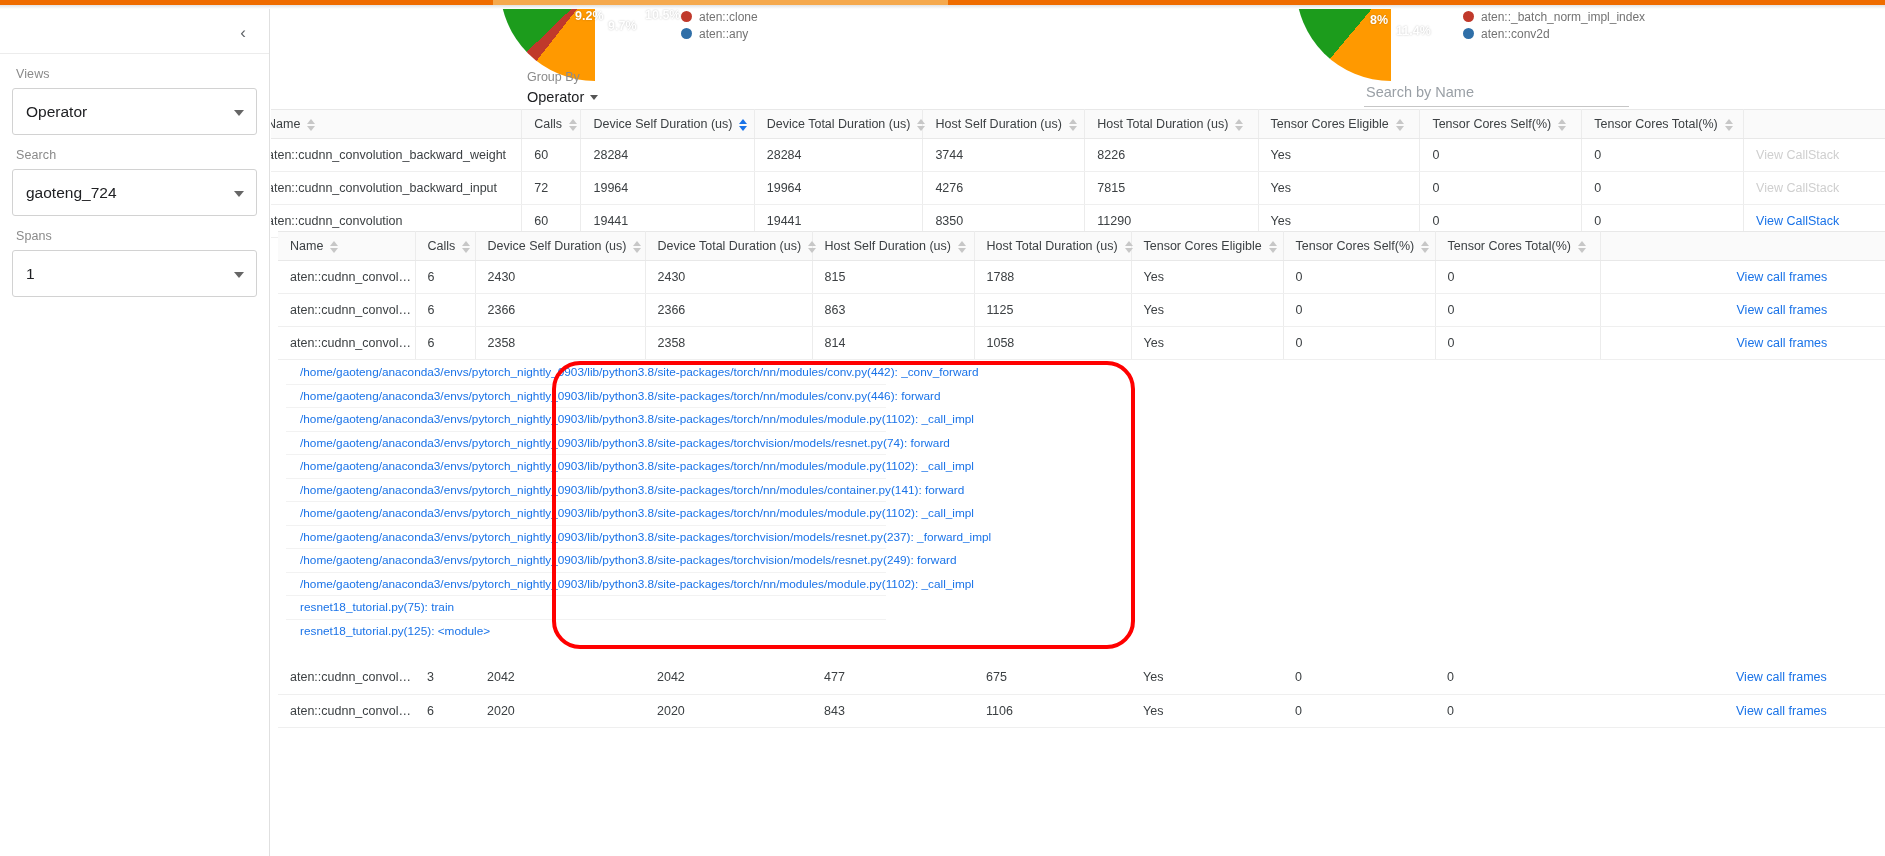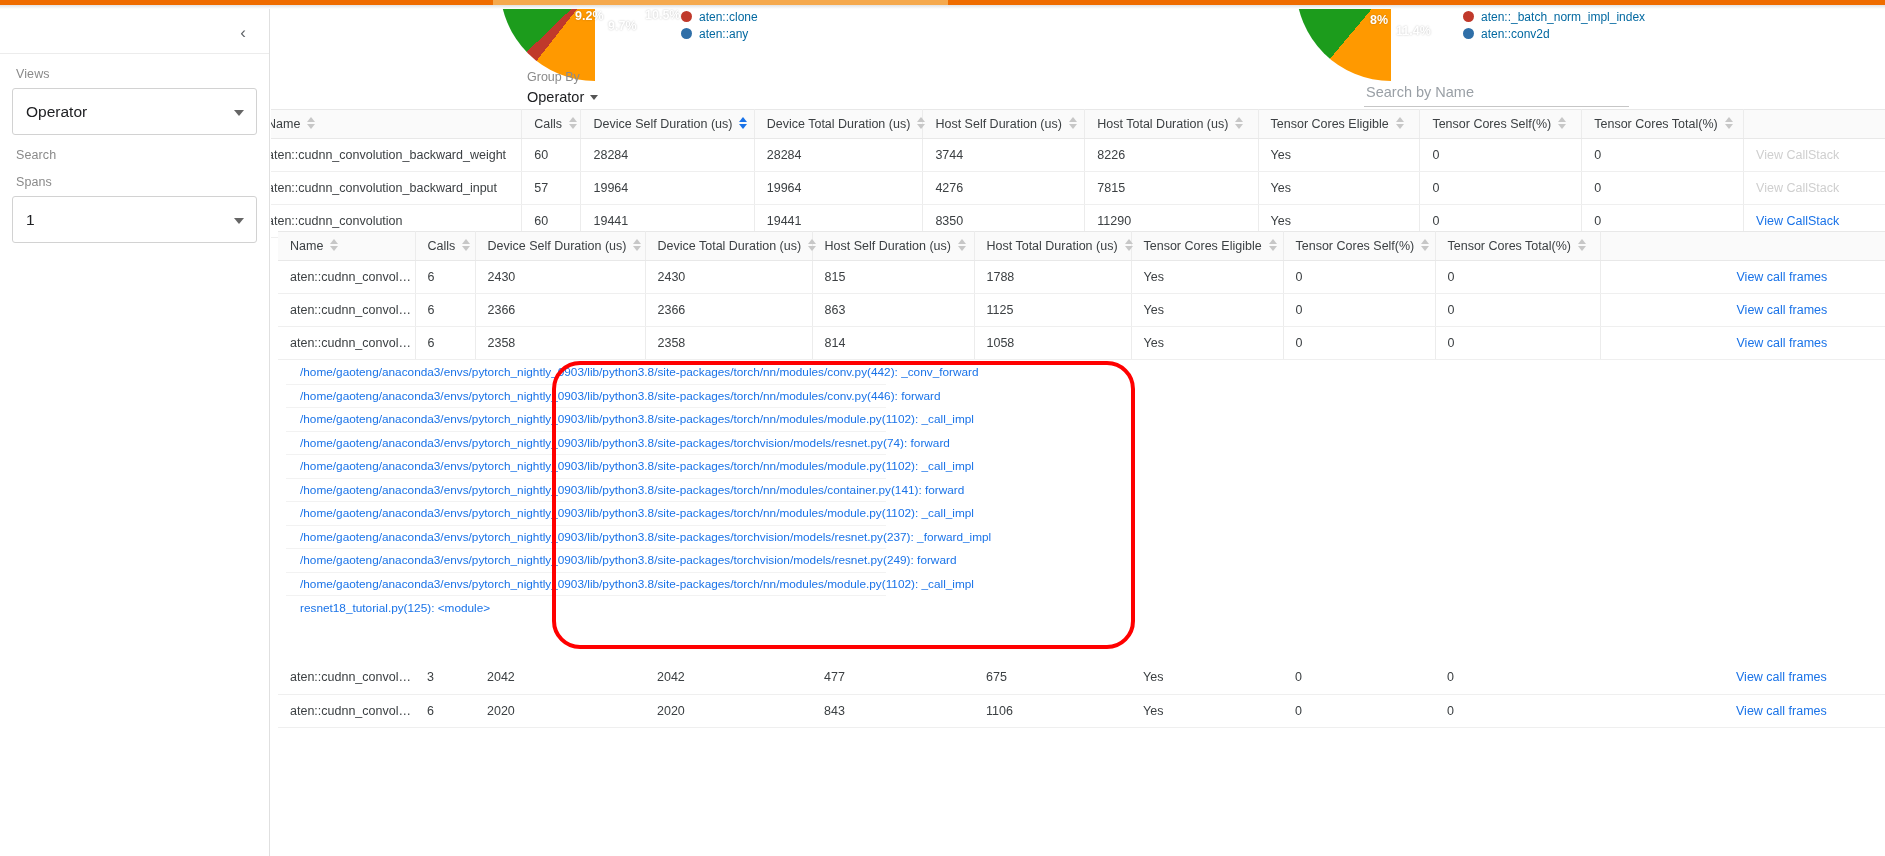--- a/index.html
+++ b/index.html
@@ -43,21 +43,21 @@
     border-top: 6px solid #666;
   }
 
   
   #main { position: absolute; top: 9px; left: 271px; width: 1614px; height: 847px; background: #fff; overflow: hidden; }
 
   
   .donut-wrap { position: absolute; top: -118px; }
   .donut { position: relative; width: 190px; height: 190px; border-radius: 50%; }
   .slice-label { position: absolute; color: #fff; font-size: 12.5px; font-weight: bold; text-shadow: 0 0 2px rgba(0,0,0,.25); }
-  .legend { position: absolute; font-size: 12px; color: #0369a1; }
+  .legend { position: absolute; font-size: 12px; color: #737373; }
   .legend .lrow { display: flex; align-items: center; height: 15px; margin-bottom: 2px; }
   .legend .dot { width: 11px; height: 11px; border-radius: 50%; margin-right: 7px; flex: none; }
 
   
   #groupby { position: absolute; left: 256px; top: 61px; width: 130px; }
   #groupby .gb-label { font-size: 12.5px; color: #8a8a8a; }
   #groupby .gb-val {
     margin-top: 5px; font-size: 14.5px; color: #202124; border-bottom: 1px solid #b5b5b5;
     padding-bottom: 4px; width: 74px; cursor: pointer; display: flex; align-items: center;
   }
@@ -75,21 +75,21 @@
 
   
   table { border-collapse: collapse; table-layout: fixed; }
   #outer-table { position: absolute; left: -16px; top: 100px; width: 1630px; font-size: 12.5px; }
   #outer-table th, #outer-table td { border-right: 1px solid #ececec; }
   thead th {
     background: #fafafa; height: 29px; font-weight: normal; color: #3c4043; text-align: left;
     padding: 0 0 0 12px; border-bottom: 1px solid #e8e8e8; border-top: 1px solid #e8e8e8;
     white-space: nowrap; cursor: pointer; font-size: 12.5px;
   }
-  .th-inner { display: flex; align-items: flex-start; }
+  .th-inner { display: flex; align-items: flex-end; }
   .sorticon { margin-left: 7px; display: inline-flex; flex-direction: column; line-height: 0; }
   .sorticon i {
     display: block; width: 0; height: 0;
     border-left: 4px solid transparent; border-right: 4px solid transparent;
   }
   .sorticon i.up   { border-bottom: 5px solid #c7c7c7; margin-bottom: 2px; }
   .sorticon i.down { border-top: 5px solid #c7c7c7; }
   .sorticon.active i.up   { border-bottom-color: #1a73e8; }
   .sorticon.active i.down { border-top-color: #1a73e8; }
   tbody td {
@@ -142,20 +142,24 @@
   <div class="field-group">
     <div class="field-label">Views</div>
     <div class="select-box">
       <span>Operator</span>
       <span class="caret"></span>
     </div>
   </div>
 
   <div class="field-group">
     <div class="field-label">Search</div>
+    <div class="select-box">
+      <span>gaoteng_724</span>
+      <span class="caret"></span>
+    </div>
   </div>
 
   <div class="field-group">
     <div class="field-label">Spans</div>
     <div class="select-box">
       <span>1</span>
       <span class="caret"></span>
     </div>
   </div>
 </div>
@@ -327,21 +331,21 @@
         <td>28284</td>
         <td>3744</td>
         <td>8226</td>
         <td>Yes</td>
         <td>0</td>
         <td>0</td>
         <td style="border-right:none"><span class="link disabled">View CallStack</span></td>
       </tr>
       <tr>
         <td>aten::cudnn_convolution_backward_input</td>
-        <td>57</td>
+        <td>72</td>
         <td>19964</td>
         <td>19964</td>
         <td>4276</td>
         <td>7815</td>
         <td>Yes</td>
         <td>0</td>
         <td>0</td>
         <td style="border-right:none"><span class="link disabled">View CallStack</span></td>
       </tr>
       <tr>
@@ -503,20 +507,21 @@
       <div class="cs-row">/home/gaoteng/anaconda3/envs/pytorch_nightly_0903/lib/python3.8/site-packages/torch/nn/modules/conv.py(442): _conv_forward</div>
       <div class="cs-row">/home/gaoteng/anaconda3/envs/pytorch_nightly_0903/lib/python3.8/site-packages/torch/nn/modules/conv.py(446): forward</div>
       <div class="cs-row">/home/gaoteng/anaconda3/envs/pytorch_nightly_0903/lib/python3.8/site-packages/torch/nn/modules/module.py(1102): _call_impl</div>
       <div class="cs-row">/home/gaoteng/anaconda3/envs/pytorch_nightly_0903/lib/python3.8/site-packages/torchvision/models/resnet.py(74): forward</div>
       <div class="cs-row">/home/gaoteng/anaconda3/envs/pytorch_nightly_0903/lib/python3.8/site-packages/torch/nn/modules/module.py(1102): _call_impl</div>
       <div class="cs-row">/home/gaoteng/anaconda3/envs/pytorch_nightly_0903/lib/python3.8/site-packages/torch/nn/modules/container.py(141): forward</div>
       <div class="cs-row">/home/gaoteng/anaconda3/envs/pytorch_nightly_0903/lib/python3.8/site-packages/torch/nn/modules/module.py(1102): _call_impl</div>
       <div class="cs-row">/home/gaoteng/anaconda3/envs/pytorch_nightly_0903/lib/python3.8/site-packages/torchvision/models/resnet.py(237): _forward_impl</div>
       <div class="cs-row">/home/gaoteng/anaconda3/envs/pytorch_nightly_0903/lib/python3.8/site-packages/torchvision/models/resnet.py(249): forward</div>
       <div class="cs-row">/home/gaoteng/anaconda3/envs/pytorch_nightly_0903/lib/python3.8/site-packages/torch/nn/modules/module.py(1102): _call_impl</div>
+      <div class="cs-row">resnet18_tutorial.py(75): train</div>
       <div class="cs-row">resnet18_tutorial.py(125): &lt;module&gt;</div>
     </div>
 
     <table id="tail-table" style="position:absolute; left:0; top:430px; width:1607px; font-size:12.5px;">
       <colgroup>
         <col style="width:137px">
           <col style="width:60px">
           <col style="width:170px">
           <col style="width:167px">
         <col style="width:162px">

